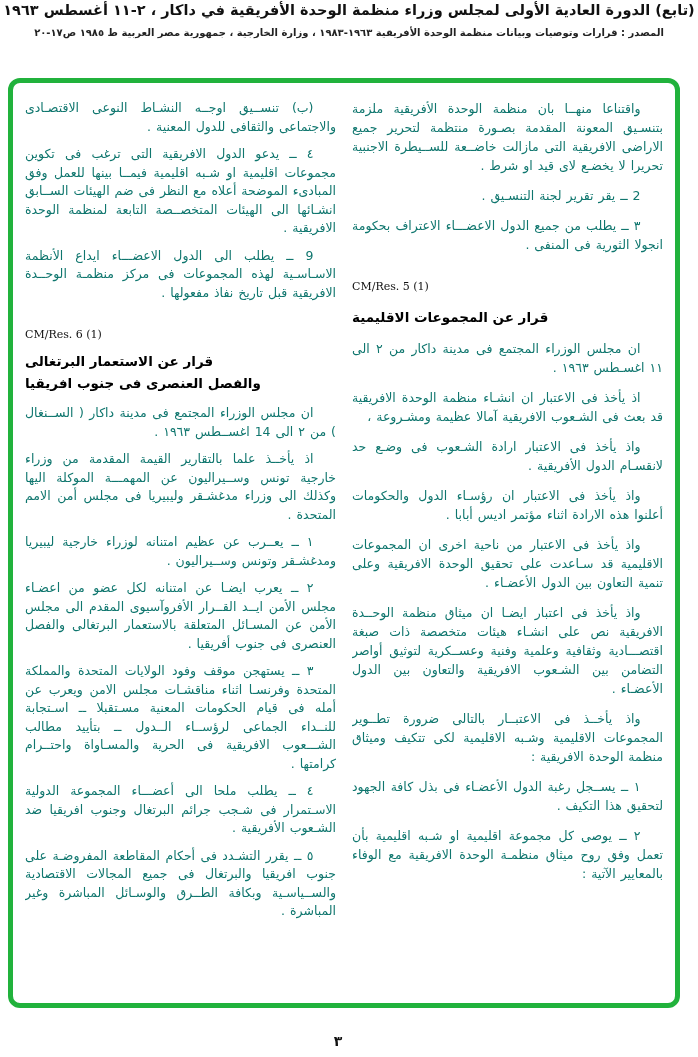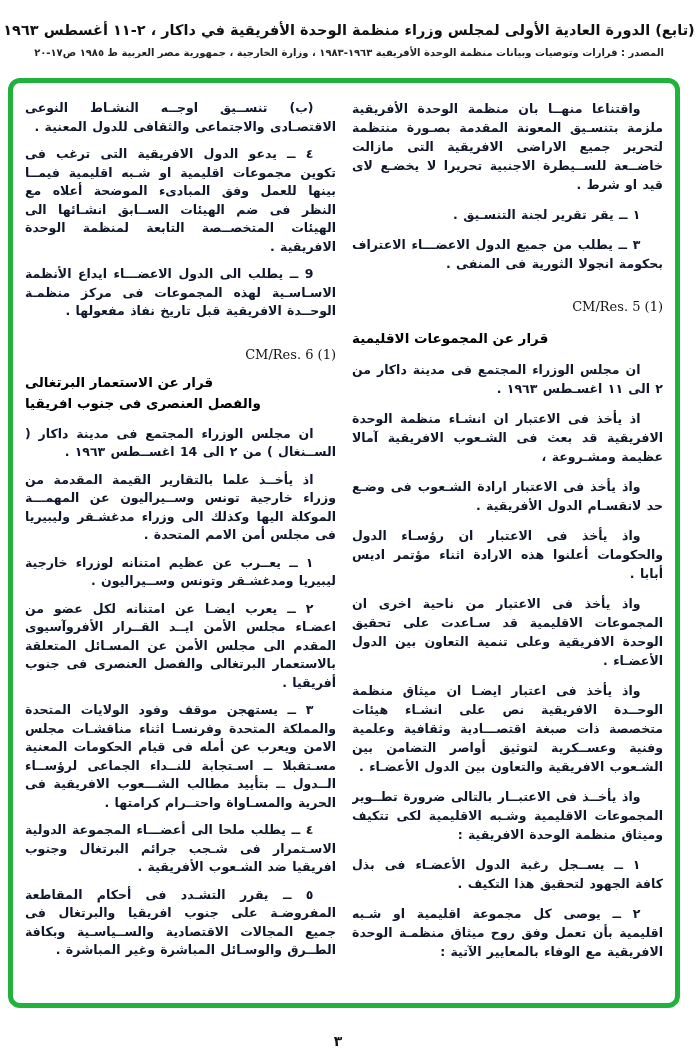--- a/index.html
+++ b/index.html
@@ -13,21 +13,21 @@
   }
   .page {
     position: relative;
     width: 698px;
     height: 1057px;
     background: #ffffff;
   }
   .header {
     direction: rtl;
     text-align: center;
-    padding-top: 20px;
+    padding-top: 0;
   }
   .header-title {
     font-size: 14.5px;
     font-weight: bold;
     color: #111;
     letter-spacing: 0;
     line-height: 1.4;
   }
   .header-source {
     font-size: 10px;
@@ -58,33 +58,33 @@
   .col {
     flex: 1 1 0;
     direction: rtl;
     overflow: hidden;
   }
   .para {
     direction: rtl;
     text-align: justify;
     text-align-last: right;
     font-size: 12.5px;
-    font-weight: bold;
-    color: #0f172a;
+    font-weight: normal;
+    color: #0f766e;
     line-height: 19px;
     margin: 0 0 11px 0;
     text-indent: 1.8em;
     word-spacing: 1px;
   }
   .col-left .para { margin-bottom: 9px; line-height: 18.5px; }
   .ref-label {
     direction: ltr;
-    text-align: right;
+    text-align: left;
     font-family: "DejaVu Serif", serif;
-    font-size: 13px;
+    font-size: 11px;
     font-weight: normal;
     color: #111;
     margin: 26px 0 10px 0;
   }
   .res-heading {
     direction: rtl;
     text-align: left;
     font-size: 13.5px;
     font-weight: bold;
     color: #000;
@@ -111,21 +111,21 @@
   <div class="header">
     <div class="header-title">(تابع)  الدورة العادية الأولى لمجلس وزراء منظمة الوحدة الأفريقية في داكار ، ٢-١١ أغسطس ١٩٦٣</div>
     <div class="header-source">المصدر : قرارات وتوصيات وبيانات منظمة الوحدة الأفريقية ١٩٦٣-١٩٨٣ ، وزارة الخارجية ، جمهورية مصر العربية ط ١٩٨٥ ص١٧-٢٠</div>
   </div>
 
   <div class="doc-frame">
     <div class="cols">
 
       <div class="col col-right">
         <p class="para">واقتناعا منهــا بان منظمة الوحدة الأفريقية ملزمة بتنسـيق المعونة المقدمة بصـورة منتظمة لتحرير جميع الاراضى الافريقية التى مازالت خاضــعة للســيطرة الاجنبية تحريرا لا يخضـع لاى قيد او شرط .</p>
-        <p class="para">١ ــ يقر تقرير لجنة التنسـيق .</p>
+        <p class="para">2 ــ يقر تقرير لجنة التنسـيق .</p>
         <p class="para">٣ ــ يطلب من جميع الدول الاعضـــاء الاعتراف بحكومة انجولا الثورية فى المنفى .</p>
         <div class="ref-label">CM/Res. 5 (1)</div>
         <div class="res-heading">قرار عن المجموعات الاقليمية</div>
         <p class="para">ان مجلس الوزراء المجتمع فى مدينة داكار من ٢ الى ١١ اغسـطس ١٩٦٣ .</p>
         <p class="para">اذ يأخذ فى الاعتبار ان انشـاء منظمة الوحدة الافريقية قد بعث فى الشـعوب الافريقية آمالا عظيمة ومشـروعة ،</p>
         <p class="para">واذ يأخذ فى الاعتبار ارادة الشـعوب فى وضـع حد لانقسـام الدول الأفريقية .</p>
         <p class="para">واذ يأخذ فى الاعتبار ان رؤسـاء الدول والحكومات أعلنوا هذه الارادة اثناء مؤتمر اديس أبابا .</p>
         <p class="para">واذ يأخذ فى الاعتبار من ناحية اخرى ان المجموعات الاقليمية قد سـاعدت على تحقيق الوحدة الافريقية وعلى تنمية التعاون بين الدول الأعضـاء .</p>
         <p class="para">واذ يأخذ فى اعتبار ايضـا ان ميثاق منظمة الوحــدة الافريقية نص على انشـاء هيئات متخصصة ذات صبغة اقتصـــادية وثقافية وعلمية وفنية وعســكرية لتوثيق أواصر التضامن بين الشـعوب الافريقية والتعاون بين الدول الأعضـاء .</p>
         <p class="para">واذ يأخــذ فى الاعتبــار بالتالى ضرورة تطــوير المجموعات الاقليمية وشـبه الاقليمية لكى تتكيف وميثاق منظمة الوحدة الافريقية :</p>

